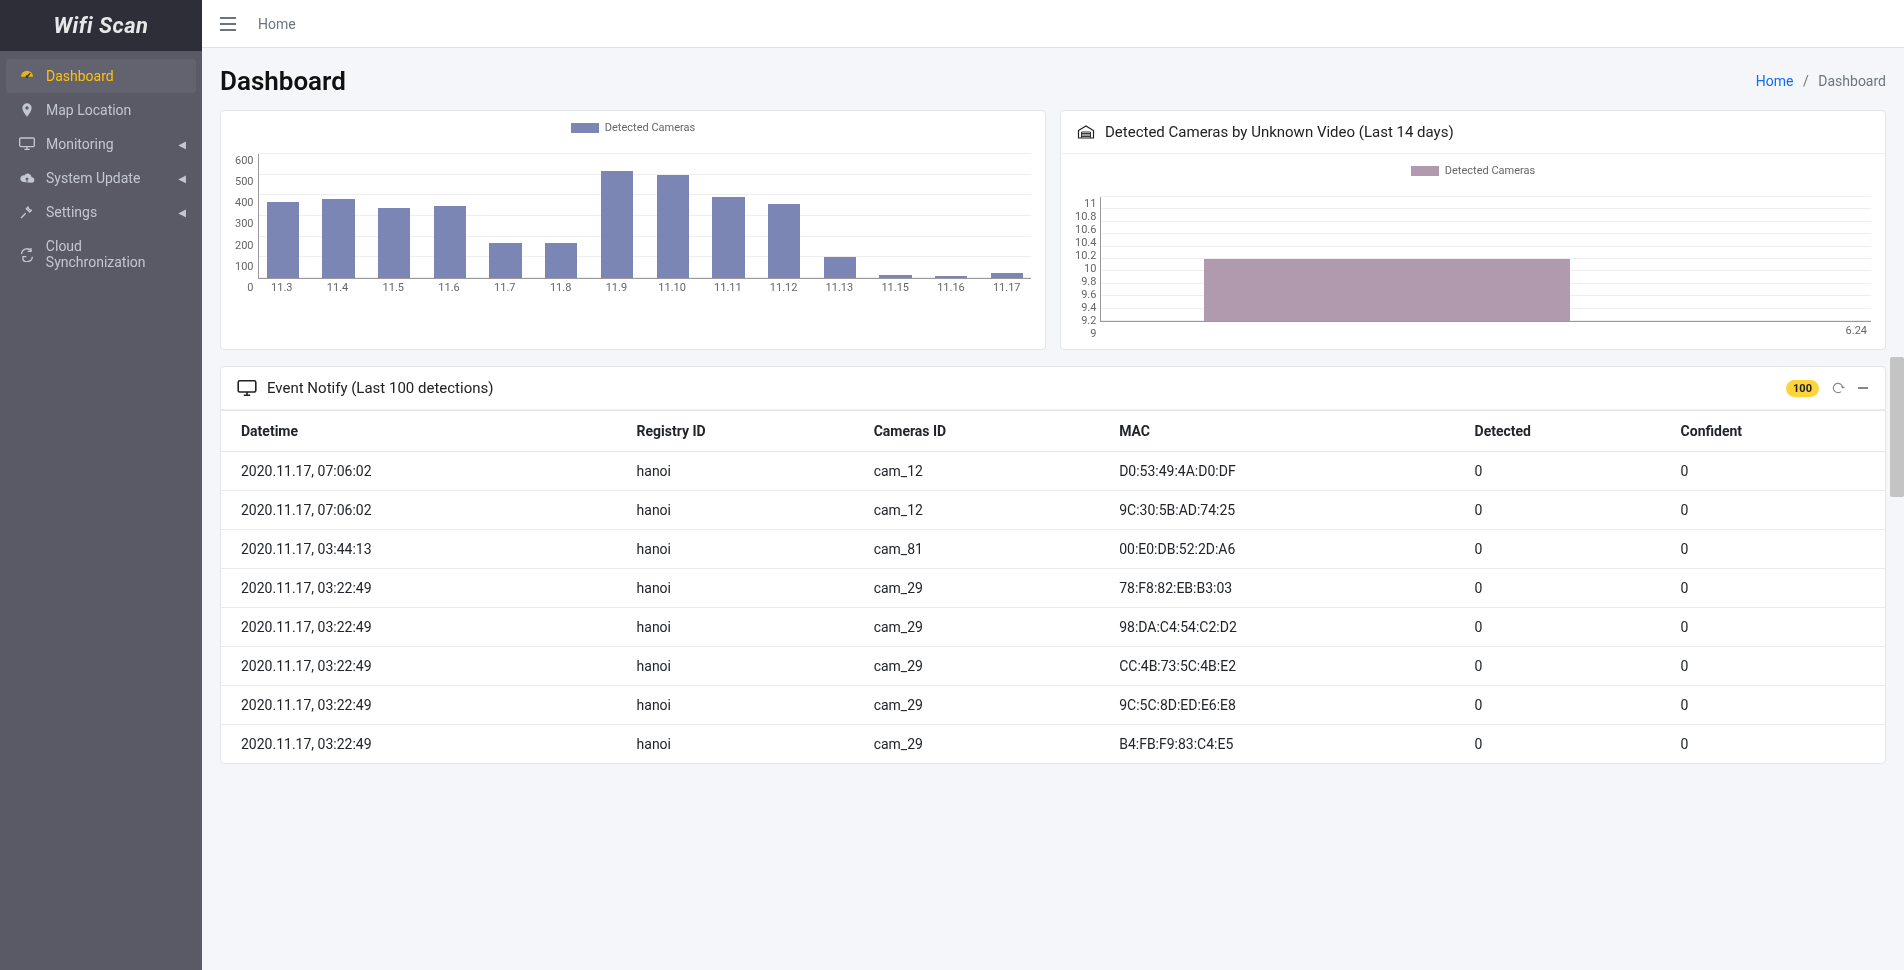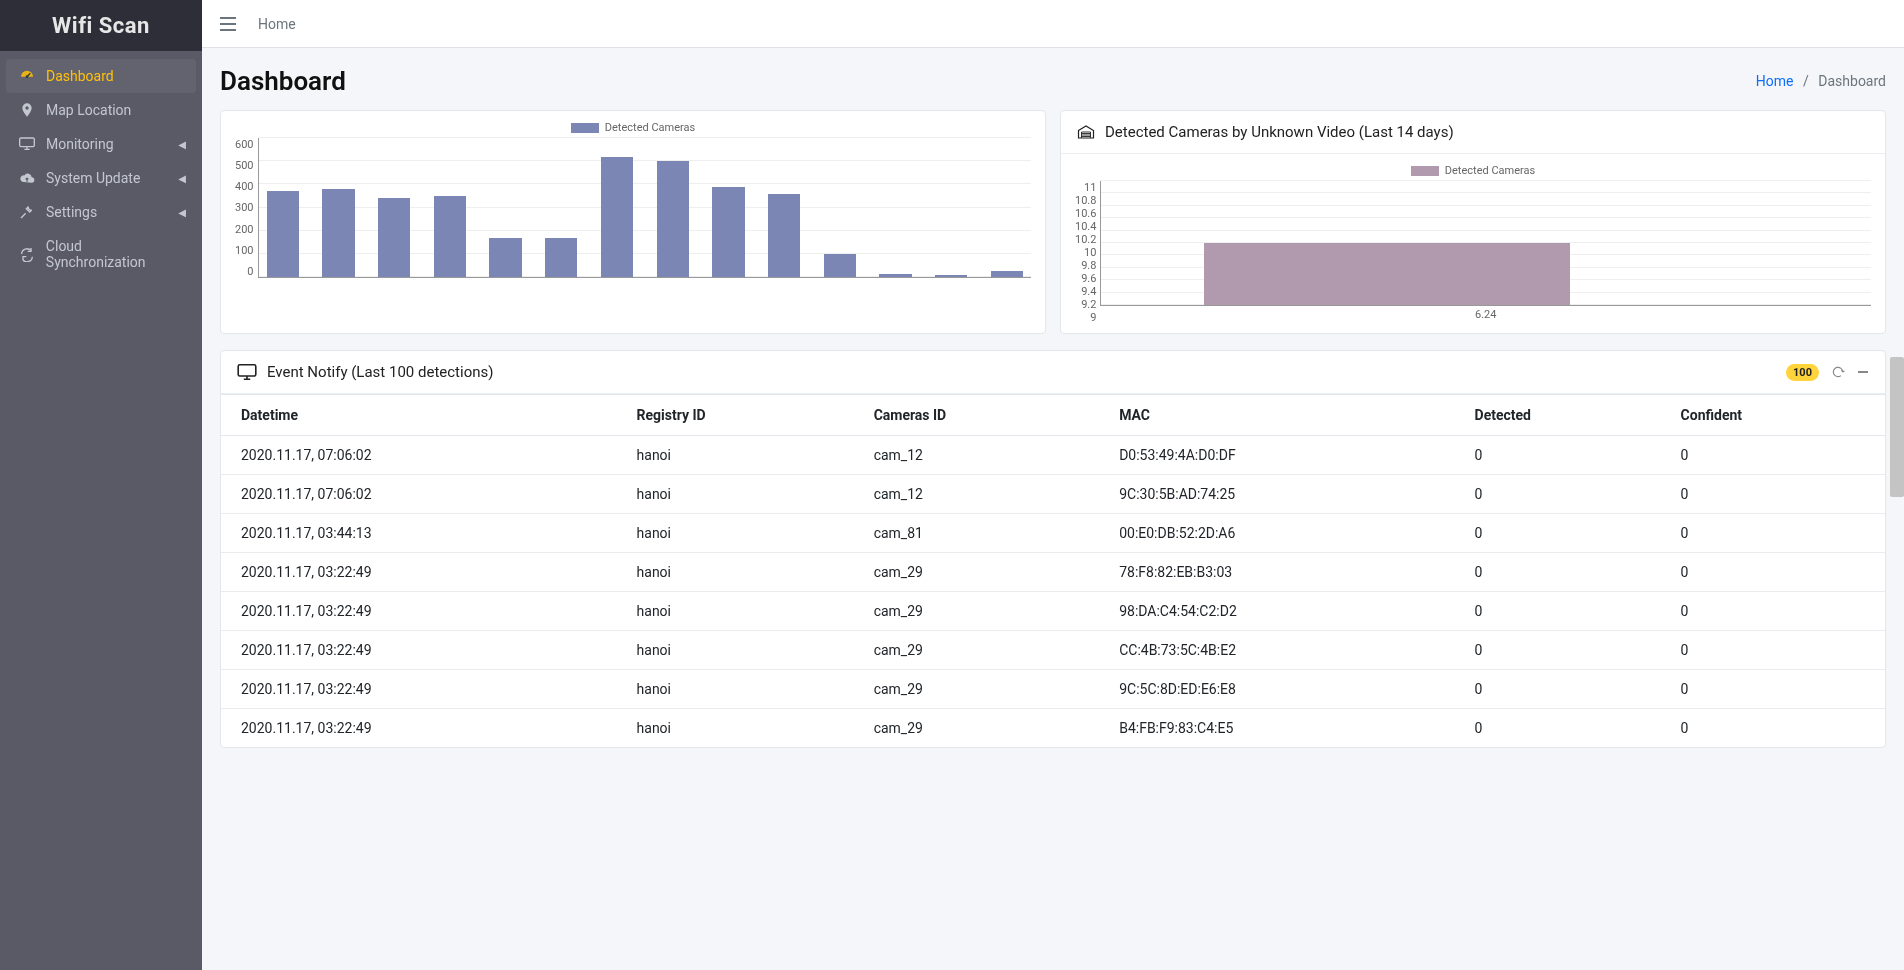--- a/index.html
+++ b/index.html
@@ -1,21 +1,21 @@
 <!DOCTYPE html>
 <html><head>
 <meta charset="utf-8">
 <style>
   * { box-sizing: border-box; margin: 0; padding: 0; }
   body { font-family: -apple-system, "Segoe UI", Roboto, "Helvetica Neue", Arial, sans-serif; font-size: 14px; color: #212529; background: #f4f6f9; }
   .app { display: flex; min-height: 100vh; }
 
   
   .sidebar { width: 202px; background: #5c5c6b; background: #5a5a66; flex-shrink: 0; }
-  .brand { background: #2e2e38; color: #e7e7e7; font-size: 22px; font-weight: 700; padding: 13px 0; text-align: center; letter-spacing: 0.5px; }
+  .brand { background: #2e2e38; color: #e7e7e7; font-size: 22px; font-weight: 700; padding: 13px 0; text-align: center; font-style: italic; letter-spacing: 0.5px; }
   .nav { padding: 8px 6px; }
   .nav-item { display: flex; align-items: center; gap: 10px; padding: 9px 12px; color: #c2c7d0; cursor: pointer; border-radius: 4px; font-size: 14px; position: relative; }
   .nav-item.active { background: #636370; color: #ffc107; }
   .nav-item .ico { width: 18px; display: inline-flex; justify-content: center; color: inherit; }
   .nav-item.active .ico { color: #ffc107; }
   .nav-item .chev { position: absolute; right: 10px; font-size: 10px; color: #c2c7d0; }
 
   
   .main { flex: 1; display: flex; flex-direction: column; }
   .topbar { background: #fff; display: flex; align-items: center; gap: 22px; padding: 0 18px; height: 48px; border-bottom: 1px solid #dee2e6; }
@@ -30,21 +30,21 @@
 
   .content { padding: 0 18px 18px 18px; display: flex; flex-direction: column; gap: 16px; }
   .row-cards { display: flex; gap: 14px; }
 
   .card { background: #fff; border: 1px solid #e3e6ea; border-radius: 4px; flex: 1; min-width: 0; }
   .card-h { display: flex; align-items: center; gap: 10px; padding: 12px 16px; border-bottom: 1px solid #eceff2; font-size: 15px; color: #222; }
   .card-h .ico { color: #222; display: inline-flex; }
   .card-b { padding: 10px 14px 12px 14px; }
 
   
-  .legend { text-align: center; font-size: 11px; color: #666; margin-bottom: 4px; display:flex; justify-content:center; align-items:center; gap:6px;}
+  .legend { text-align: center; font-size: 11px; color: #666; margin-bottom: 20px; display:flex; justify-content:center; align-items:center; gap:6px;}
   .legend .swatch { width: 28px; height: 10px; display:inline-block; }
   .chart { position: relative; height: 140px; display: flex; }
   .yaxis { display: flex; flex-direction: column; justify-content: space-between; font-size: 11px; color: #666; text-align: right; padding-right: 4px; }
   .plot-wrap { flex:1; display:flex; flex-direction:column; }
   .plot { flex:1; position: relative; border-left: 1px solid #999; border-bottom: 1px solid #999; }
   .grid-line { position:absolute; left:0; right:0; border-top:1px solid #eee; }
   .bars { position:absolute; left:0; right:0; bottom:0; top:0; display:flex; align-items:flex-end; padding: 0 4px; gap: 2%; }
   .bar-col { flex:1; display:flex; flex-direction:column; align-items:center; height:100%; justify-content:flex-end; }
   .bar { width: 80%; }
   .xaxis { display:flex; padding: 2px 4px 0 4px; gap: 2%; }
@@ -219,20 +219,36 @@
                       <div class="bar-col">
                         <div class="bar" style="background: rgb(123, 134, 181); height: 2.5%;"></div>
                       </div>
                       <div class="bar-col">
                         <div class="bar" style="background: rgb(123, 134, 181); height: 1.66667%;"></div>
                       </div>
                       <div class="bar-col">
                         <div class="bar" style="background: rgb(123, 134, 181); height: 4.16667%;"></div>
                       </div>
                     </div>
+                  </div>
+                  <div class="xaxis">
+                    <div class="xlabel">11.3</div>
+                    <div class="xlabel">11.4</div>
+                    <div class="xlabel">11.5</div>
+                    <div class="xlabel">11.6</div>
+                    <div class="xlabel">11.7</div>
+                    <div class="xlabel">11.8</div>
+                    <div class="xlabel">11.9</div>
+                    <div class="xlabel">11.10</div>
+                    <div class="xlabel">11.11</div>
+                    <div class="xlabel">11.12</div>
+                    <div class="xlabel">11.13</div>
+                    <div class="xlabel">11.15</div>
+                    <div class="xlabel">11.16</div>
+                    <div class="xlabel">11.17</div>
                   </div>
                 </div>
               </div>
           </div>
         </div>
 
         <div class="card right">
           <div class="card-h">
             <span class="ico">
               <svg width="18" height="14" viewBox="0 0 24 18">
@@ -274,21 +290,21 @@
                     <div class="grid-line" style="bottom: 80%;"></div>
                     <div class="grid-line" style="bottom: 90%;"></div>
                     <div class="grid-line" style="bottom: 100%;"></div>
                     <div class="bars">
                       <div class="bar-col" style="flex: 0 0 48%; margin-left: 13%;">
                         <div class="bar" style="background: rgb(177, 154, 174); height: 50%; width: 100%;"></div>
                       </div>
                     </div>
                   </div>
                   <div class="xaxis">
-                    <div class="xlabel" style="flex: 0 0 100%; text-align: center;">6.24</div>
+                    <div class="xlabel" style="flex: 0 0 100%; text-align: right;">6.24</div>
                   </div>
                 </div>
               </div>
           </div>
         </div>
       </div>
 
       <div class="card">
         <div class="card-h">
           <span class="ico">

